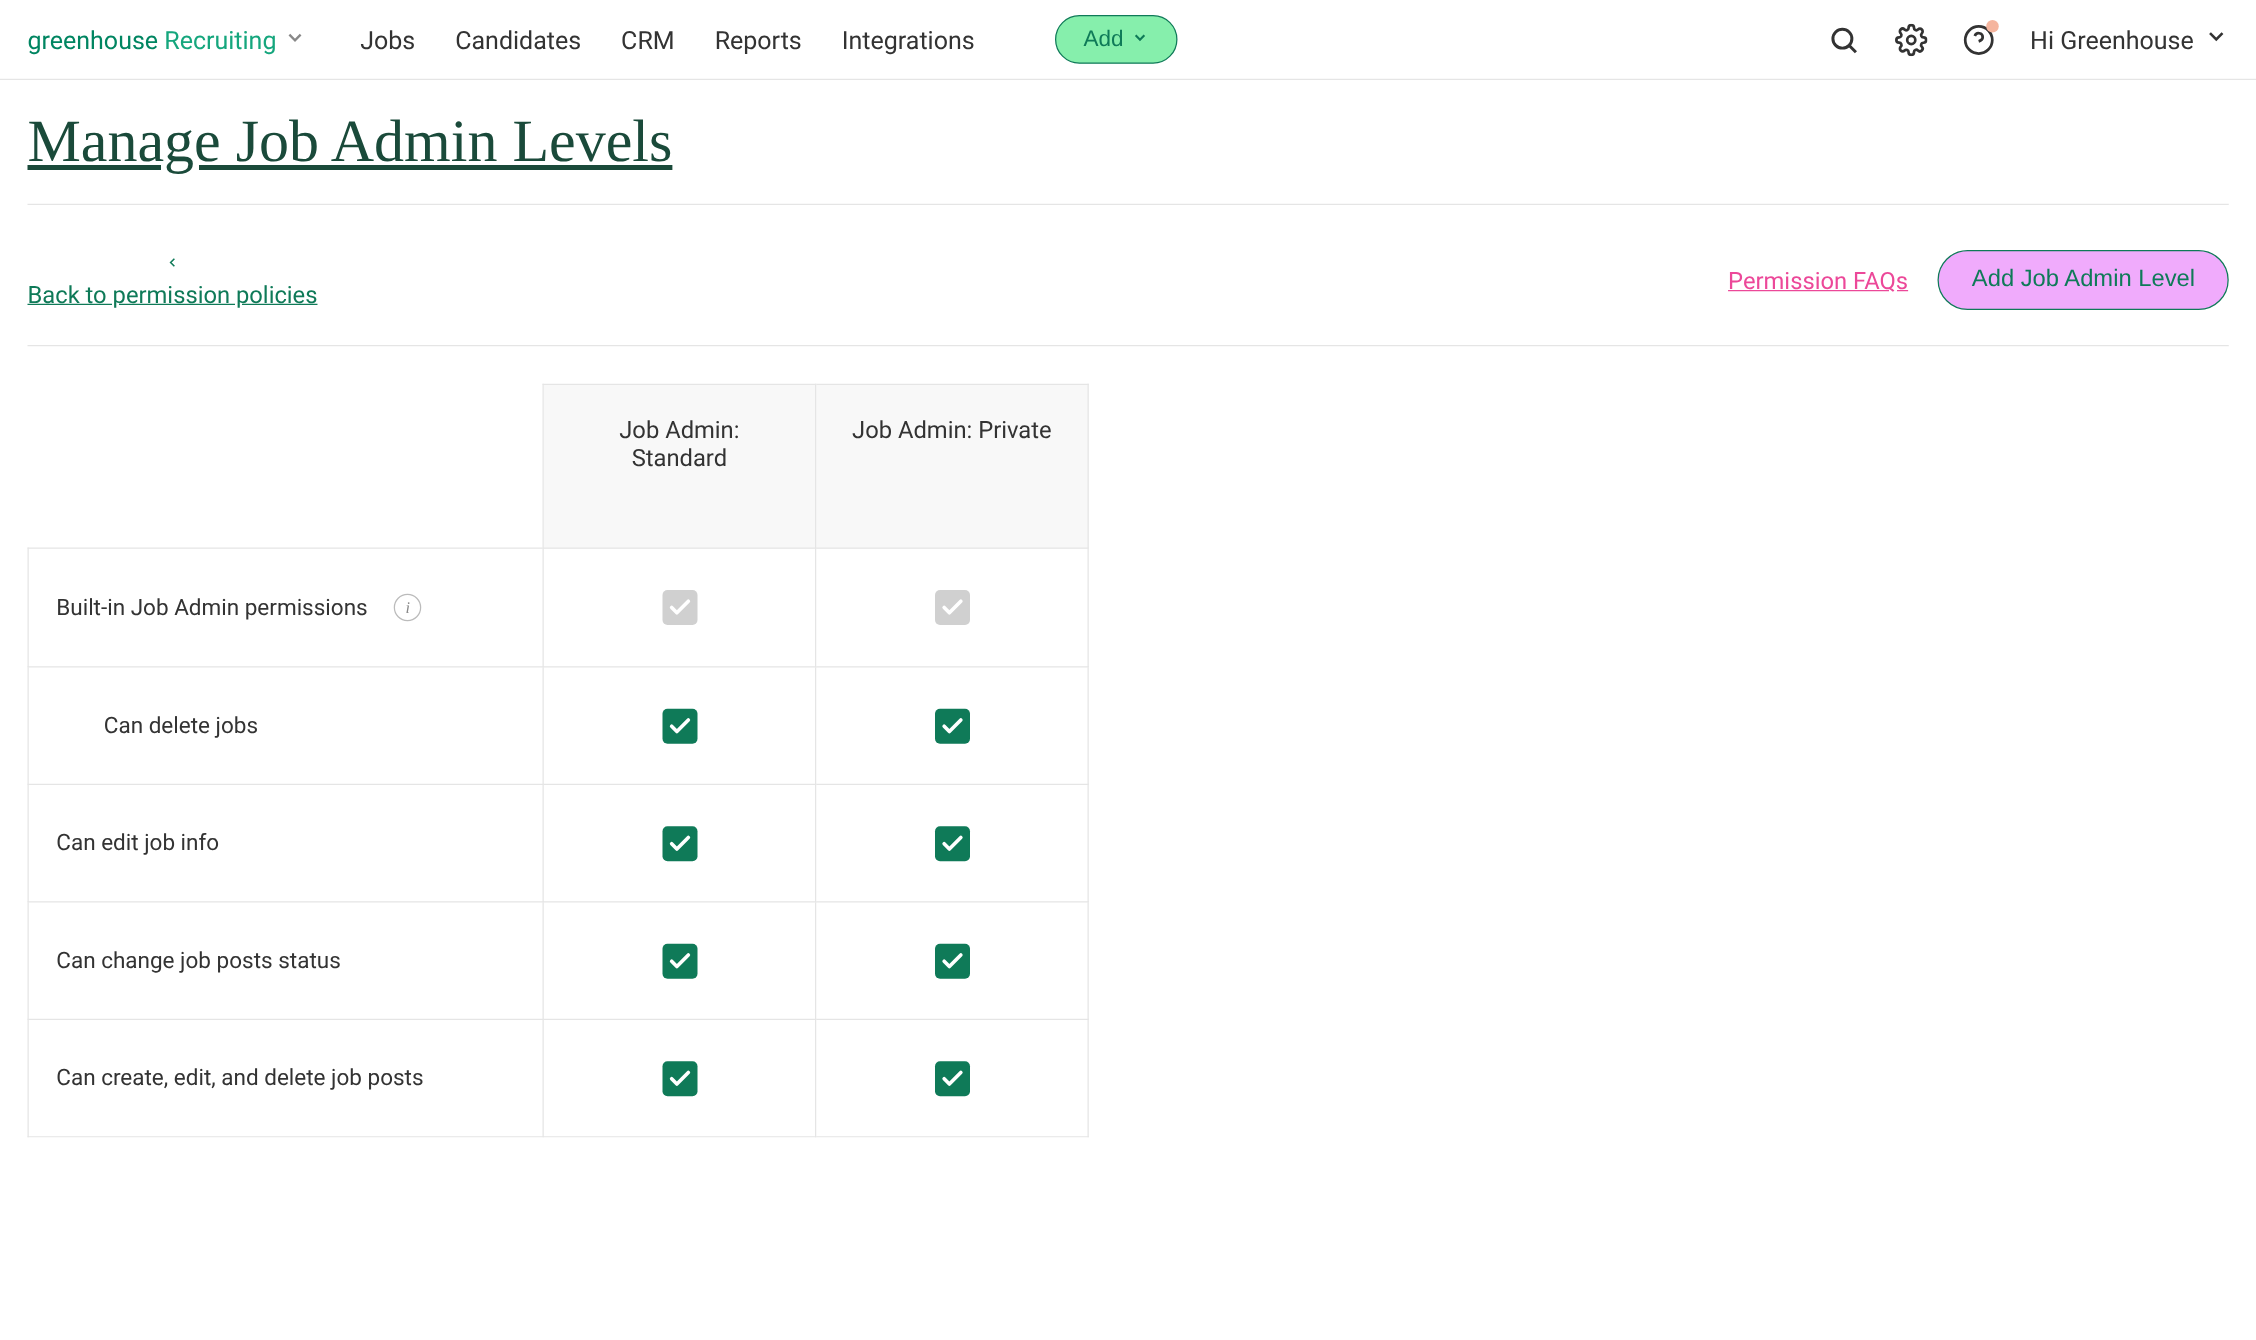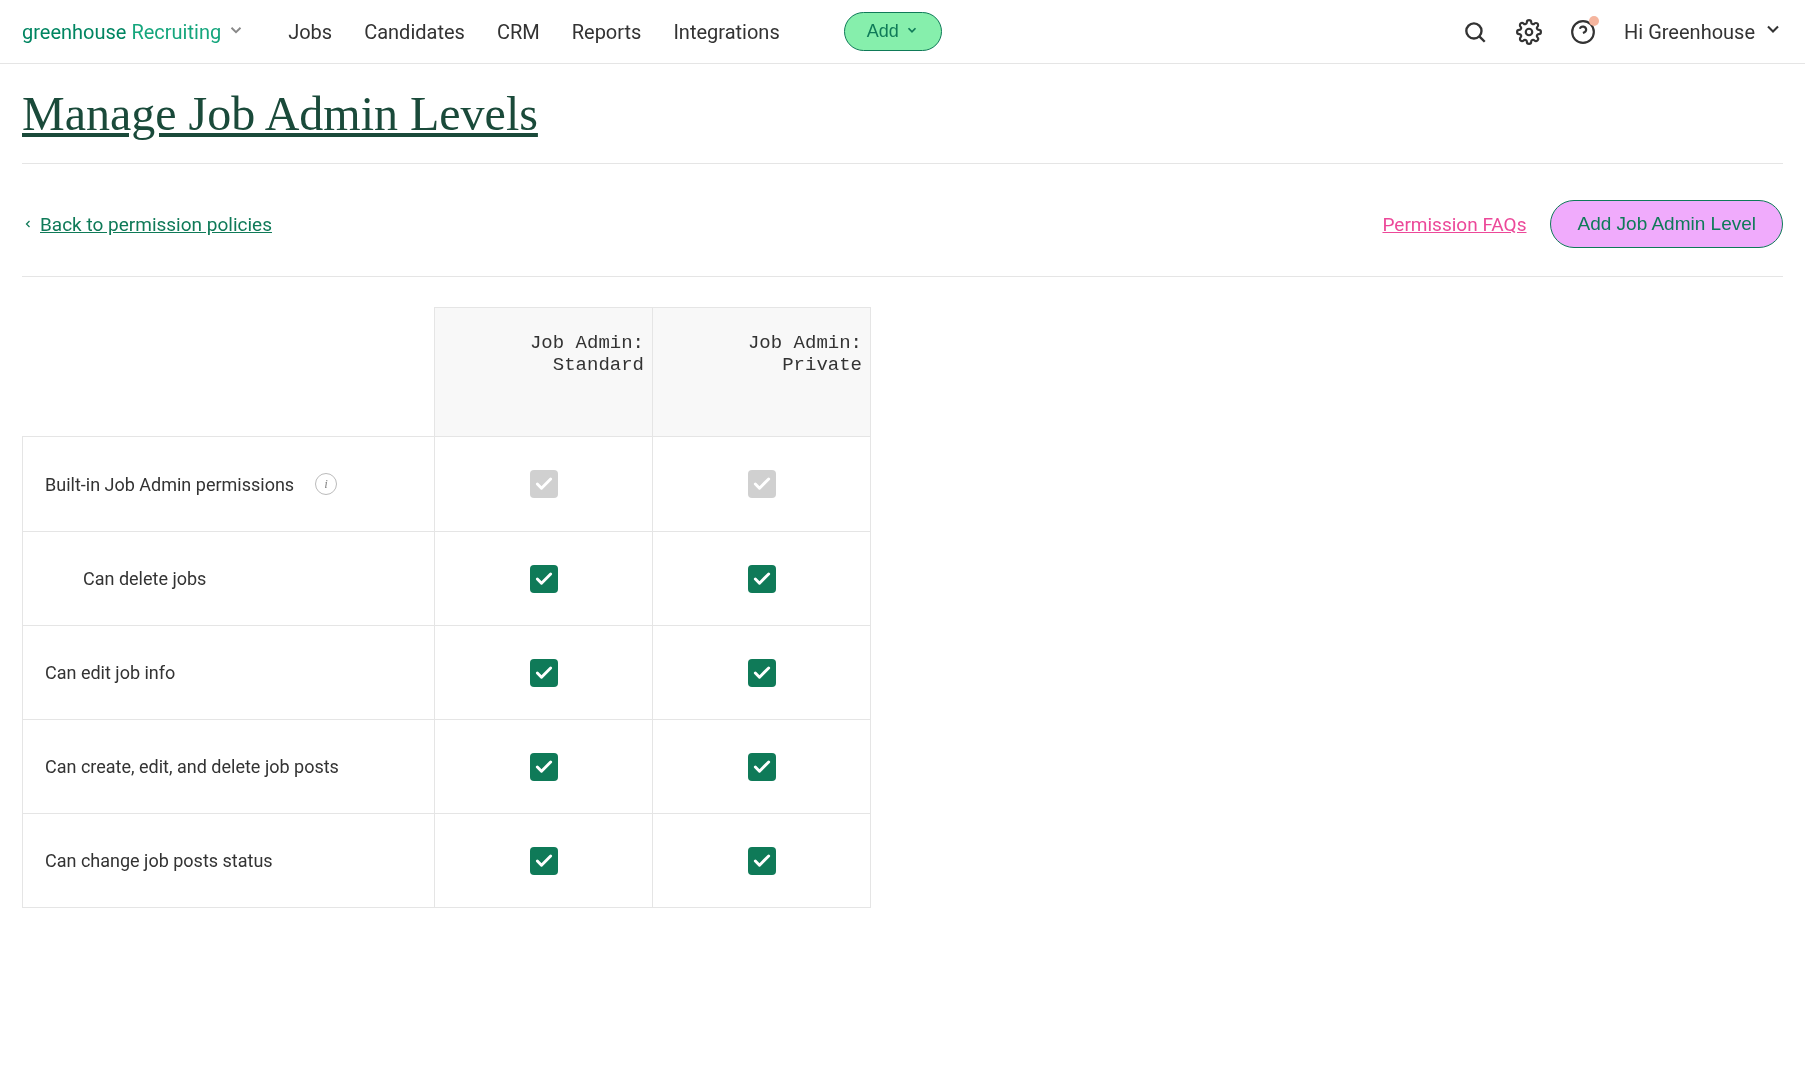--- a/index.html
+++ b/index.html
@@ -111,20 +111,21 @@
       border-top: 1px solid #e5e5e5;
       border-bottom: 1px solid #e5e5e5;
     }
     .back-link {
       display: flex;
       align-items: center;
       gap: 6px;
       color: #0f7a58;
       font-size: 19px;
       cursor: pointer;
+      flex-direction: column;
     }
     .back-link span {
       text-decoration: underline;
     }
     .subheader-right {
       display: flex;
       align-items: center;
       gap: 24px;
     }
     .faq-link {
@@ -159,27 +160,26 @@
     .perm-table .cb-col {
       width: 218px;
       text-align: center;
       vertical-align: middle;
     }
     .perm-table thead th.label-col {
       border: none;
     }
     .perm-table thead th.cb-col {
       background: #f8f8f8;
-      text-align: right;
+      text-align: center;
       vertical-align: top;
-      padding: 24px 8px 60px;
+      padding: 24px 27px 60px;
       font-weight: 400;
       font-size: 19px;
       color: #333;
-      font-family: Liberation Mono, monospace;
     }
     .row-label {
       padding: 36px 22px;
       font-size: 18px;
       display: flex;
       align-items: center;
       gap: 21px;
     }
     .row-label.indent {
       padding-left: 60px;
@@ -348,38 +348,38 @@
             </span></td>
           <td class="cb-col"><span class="checkbox enabled">
               <svg width="20" height="20" viewBox="0 0 24 24" fill="none" stroke="#fff" stroke-width="3.5" stroke-linecap="round" stroke-linejoin="round">
                 <polyline points="20 6 9 17 4 12"></polyline>
               </svg>
             </span></td>
         </tr>
         <tr>
           <td class="label-col">
             <div class="row-label">
+              <span>Can change job posts status</span>
+            </div>
+          </td>
+          <td class="cb-col"><span class="checkbox enabled">
+              <svg width="20" height="20" viewBox="0 0 24 24" fill="none" stroke="#fff" stroke-width="3.5" stroke-linecap="round" stroke-linejoin="round">
+                <polyline points="20 6 9 17 4 12"></polyline>
+              </svg>
+            </span></td>
+          <td class="cb-col"><span class="checkbox enabled">
+              <svg width="20" height="20" viewBox="0 0 24 24" fill="none" stroke="#fff" stroke-width="3.5" stroke-linecap="round" stroke-linejoin="round">
+                <polyline points="20 6 9 17 4 12"></polyline>
+              </svg>
+            </span></td>
+        </tr>
+        <tr>
+          <td class="label-col">
+            <div class="row-label">
               <span>Can create, edit, and delete job posts</span>
-            </div>
-          </td>
-          <td class="cb-col"><span class="checkbox enabled">
-              <svg width="20" height="20" viewBox="0 0 24 24" fill="none" stroke="#fff" stroke-width="3.5" stroke-linecap="round" stroke-linejoin="round">
-                <polyline points="20 6 9 17 4 12"></polyline>
-              </svg>
-            </span></td>
-          <td class="cb-col"><span class="checkbox enabled">
-              <svg width="20" height="20" viewBox="0 0 24 24" fill="none" stroke="#fff" stroke-width="3.5" stroke-linecap="round" stroke-linejoin="round">
-                <polyline points="20 6 9 17 4 12"></polyline>
-              </svg>
-            </span></td>
-        </tr>
-        <tr>
-          <td class="label-col">
-            <div class="row-label">
-              <span>Can change job posts status</span>
             </div>
           </td>
           <td class="cb-col"><span class="checkbox enabled">
               <svg width="20" height="20" viewBox="0 0 24 24" fill="none" stroke="#fff" stroke-width="3.5" stroke-linecap="round" stroke-linejoin="round">
                 <polyline points="20 6 9 17 4 12"></polyline>
               </svg>
             </span></td>
           <td class="cb-col"><span class="checkbox enabled">
               <svg width="20" height="20" viewBox="0 0 24 24" fill="none" stroke="#fff" stroke-width="3.5" stroke-linecap="round" stroke-linejoin="round">
                 <polyline points="20 6 9 17 4 12"></polyline>

